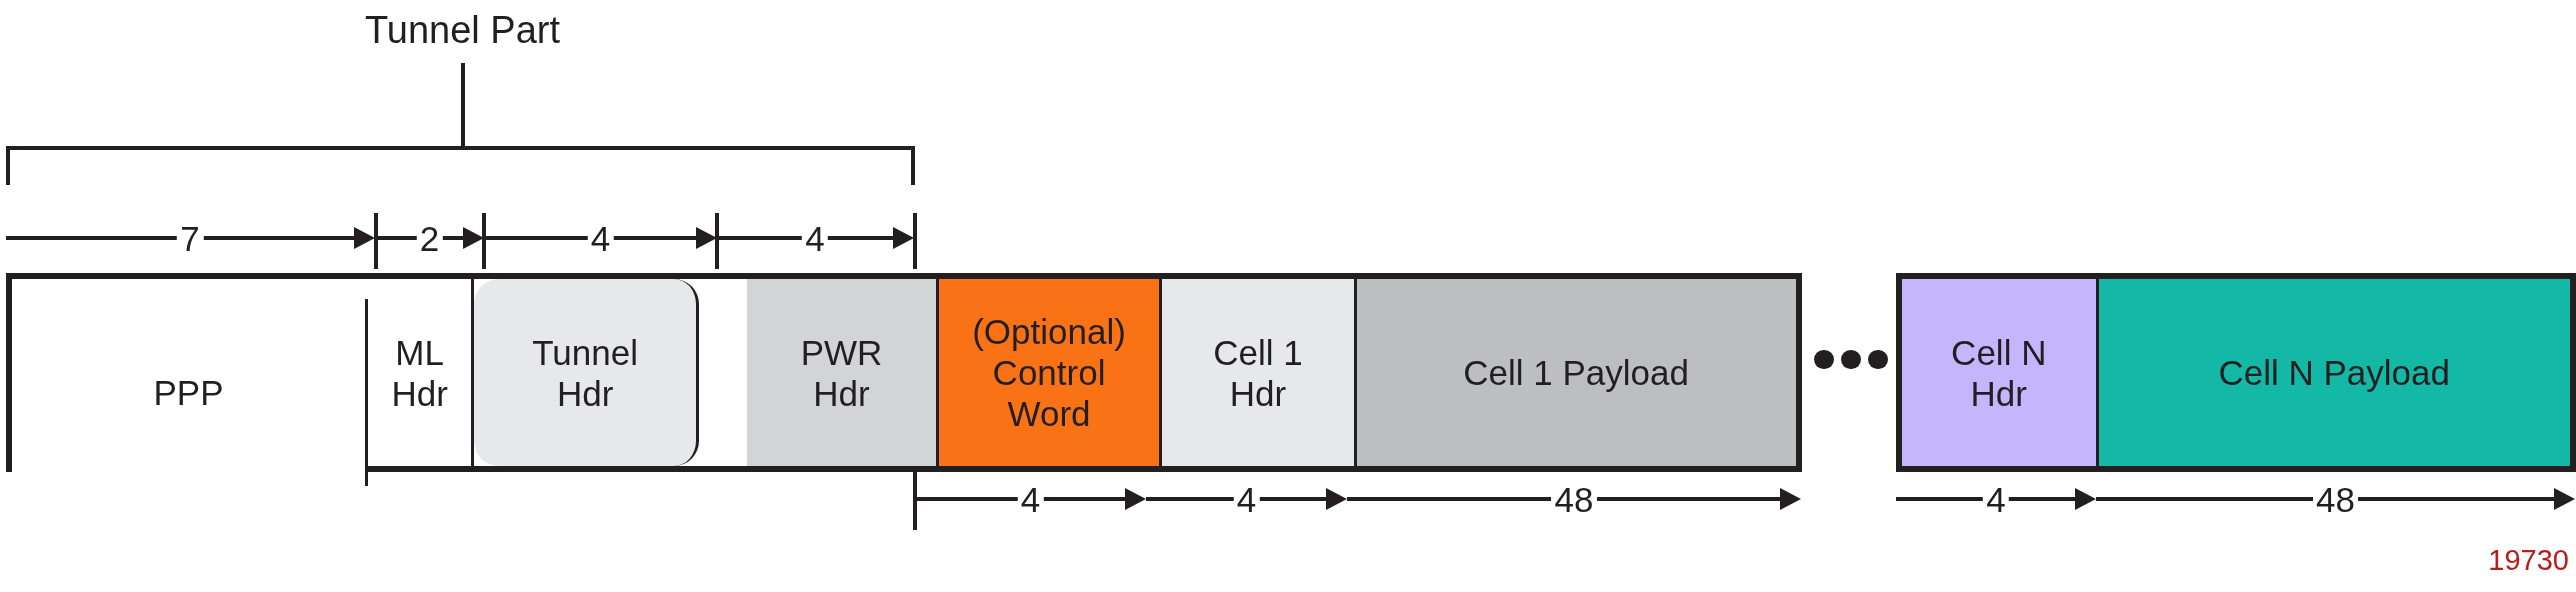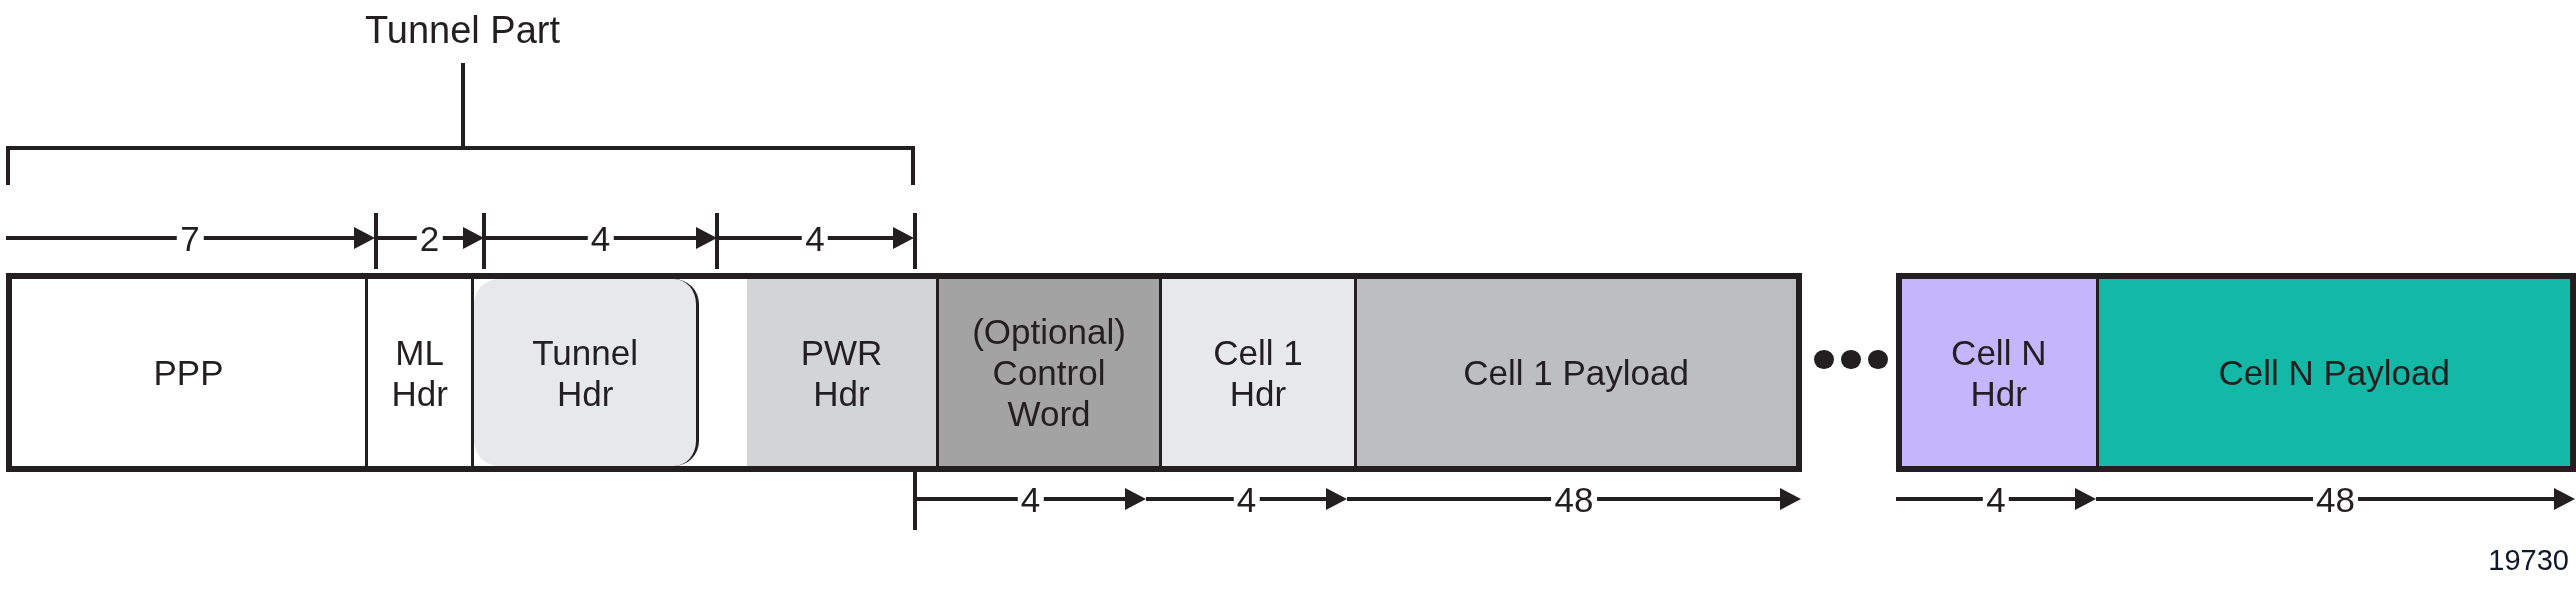--- a/index.html
+++ b/index.html
@@ -146,21 +146,21 @@
     background: #231f20;
   }
 
   
   .figure-id {
     position: absolute;
     right: 7px;
     top: 543px;
     font-size: 29px;
     line-height: 35px;
-    color: #0f172a;
+    color: #b91c1c;
   }
 </style>
 </head>
 <body>
 
 <div id="stage">
 
   <div class="cp-label">Tunnel Part</div>
   <div class="cp-stem"></div>
   <div class="cp-bracket"></div>
@@ -186,36 +186,36 @@
         <div class="head"></div>
         <div class="num">4</div>
       </div>
       <div class="tick" style="left: 374px; top: -4.2px; height: 56px;"></div>
       <div class="tick" style="left: 482px; top: -4.2px; height: 56px;"></div>
       <div class="tick" style="left: 715px; top: -4.2px; height: 56px;"></div>
       <div class="tick" style="left: 913px; top: -4.2px; height: 56px;"></div>
     </div>
 
   <div class="group" id="left-group" style="left: 5.6px; width: 1796px;">
-      <div class="cell" style="width: 369px; background: rgb(255, 255, 255);">
+      <div class="cell" style="width: 369px; background: rgb(255, 255, 255); margin-top: 20px;">
         <span class="txt">PPP</span>
       </div>
       <div class="cell" style="width: 109px; background: rgb(255, 255, 255);">
         <span class="txt">ML
 Hdr</span>
       </div>
       <div class="cell" style="width: 233px; background: rgb(230, 232, 234); border-radius: 25px;">
         <span class="txt">Tunnel
 Hdr</span>
       </div>
       <div class="cell" style="width: 198px; background: rgb(210, 212, 213); margin-left: 48px;">
         <span class="txt">PWR
 Hdr</span>
       </div>
-      <div class="cell" style="width: 231px; background: #a3a3a3; text-align: center;">
+      <div class="cell" style="width: 231px; background: #f97316; text-align: center;">
         <span class="txt">(Optional)
 Control
 Word</span>
       </div>
       <div class="cell" style="width: 201px; background: rgb(230, 232, 234);">
         <span class="txt">Cell 1
 Hdr</span>
       </div>
       <div class="cell" style="width: 454px; background: rgb(188, 190, 192);">
         <span class="txt">Cell 1 Payload</span>

